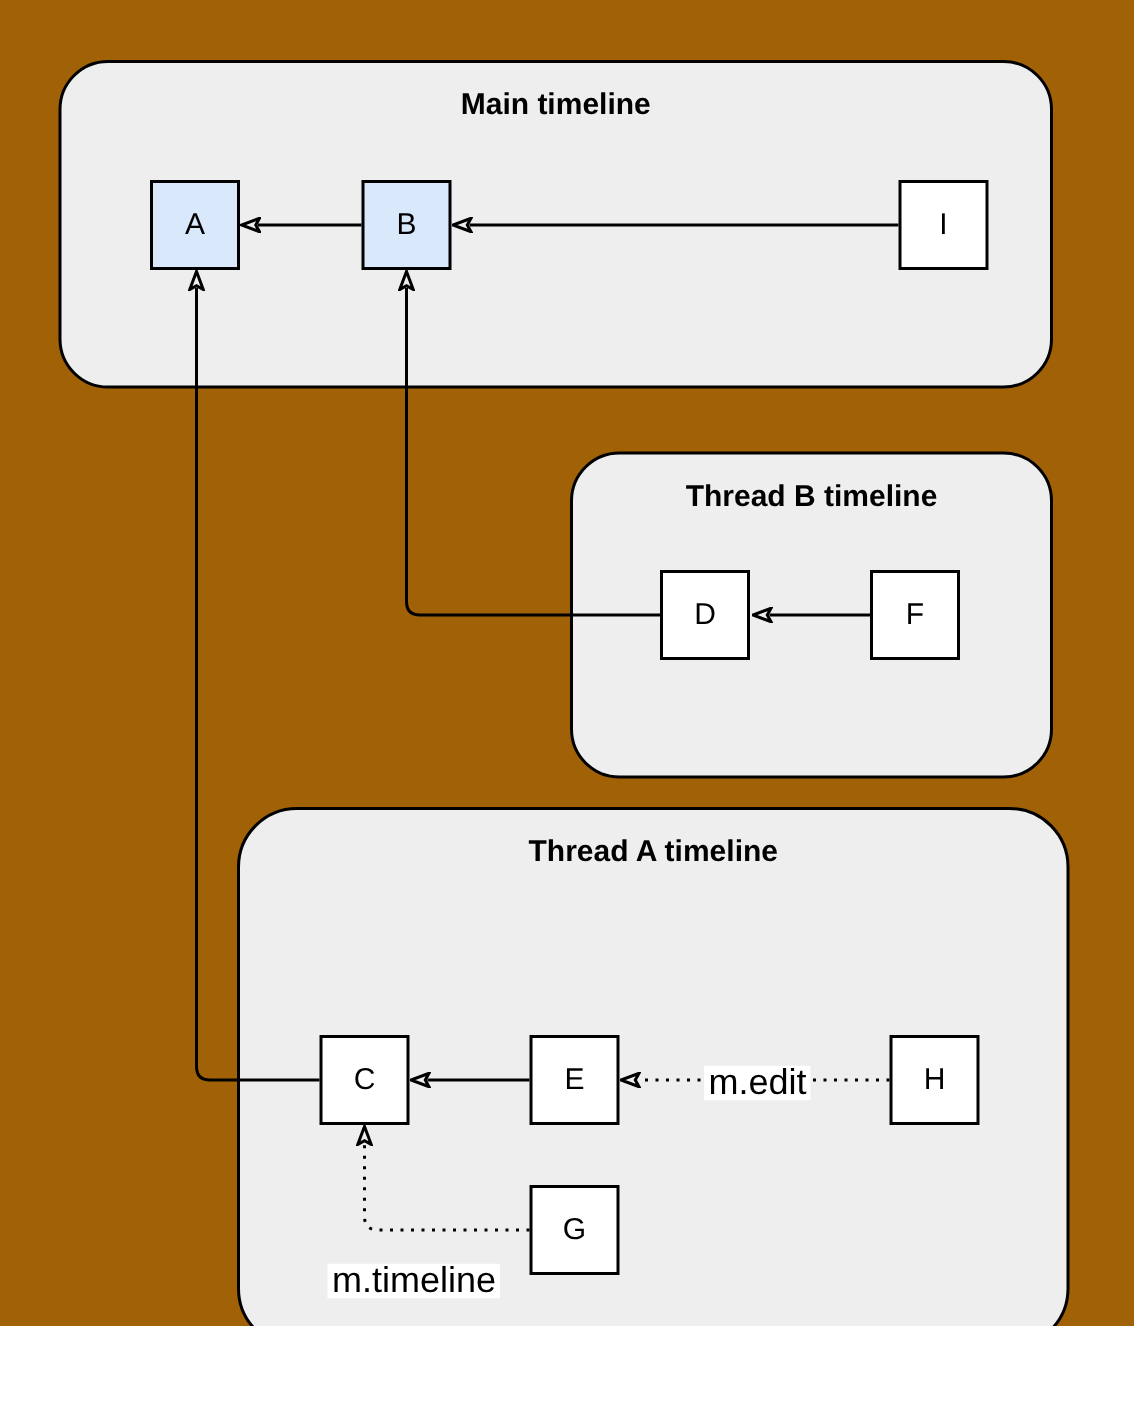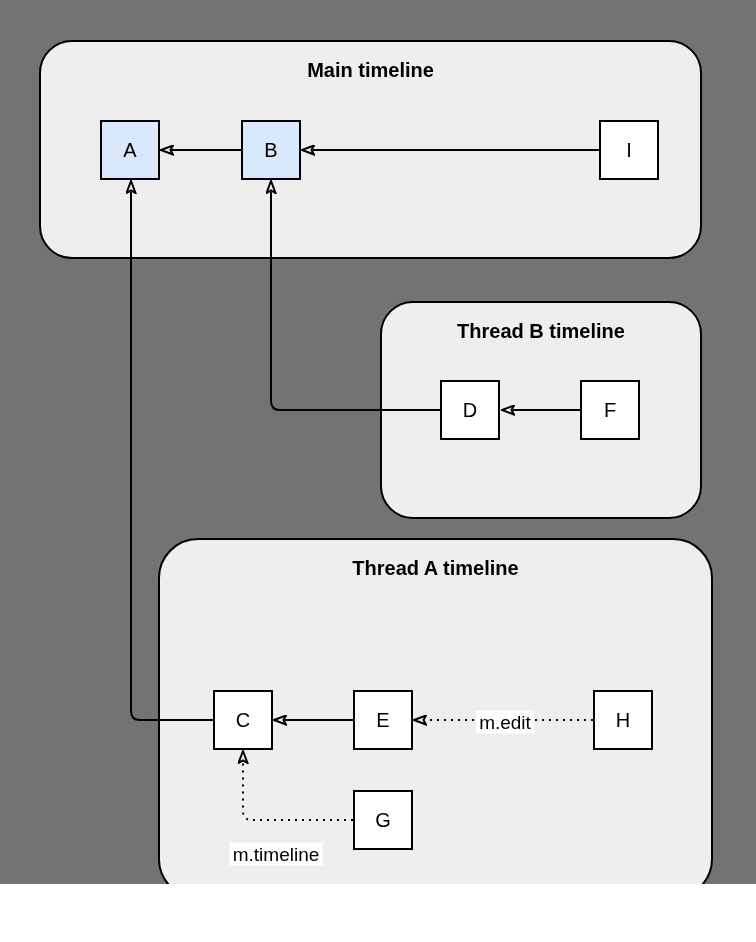--- a/index.html
+++ b/index.html
@@ -1,17 +1,17 @@
 <!DOCTYPE html>
 <html style="--container-fill: #eeeeee; --container-border: #000000; --node-highlight-fill: #dae8fc; --node-plain-fill: #ffffff; --node-border: #000000; --edge-stroke: #000000;"><head>
 <meta charset="utf-8">
 <style>
   html,body{margin:0;padding:0;background:#ffffff;}
   .canvas{
-    position:relative;width:756px;height:884px;background:#737373;
+    position:relative;width:756px;height:884px;background:#a16207;
     font-family:"Liberation Sans", sans-serif;color:#000;overflow:hidden;
   }
   .container{
     position:absolute;box-sizing:border-box;
     background:var(--container-fill,#eeeeee);
     border:2px solid var(--container-border,#000);
     z-index:1;
   }
   #main-timeline{left:39px;top:40px;width:663px;height:219px;border-radius:33px;}
   #thread-b-timeline{left:380px;top:301px;width:322px;height:218px;border-radius:33px;}
@@ -40,21 +40,21 @@
   .edges-layer{
     position:absolute;left:0;top:0;width:756px;height:942px;
     z-index:3;pointer-events:none;
   }
   .edges-layer path{
     fill:none;stroke:var(--edge-stroke,#000);stroke-width:2;
   }
   .edges-layer path.dotted{stroke-dasharray:2 5;}
   .edge-label{
     position:absolute;transform:translate(-50%,-50%);
-    background:#ffffff;padding:1px 3px;font-size:19px;line-height:21px;
+    background:#ffffff;padding:1px 3px;font-size:24px;line-height:21px;
     z-index:4;white-space:nowrap;
   }
   #label-m-edit{left:505px;top:722px;}
   #label-m-reaction{left:276px;top:854px;}
 </style>
 </head>
 <body>
 
 <div class="canvas">
 

